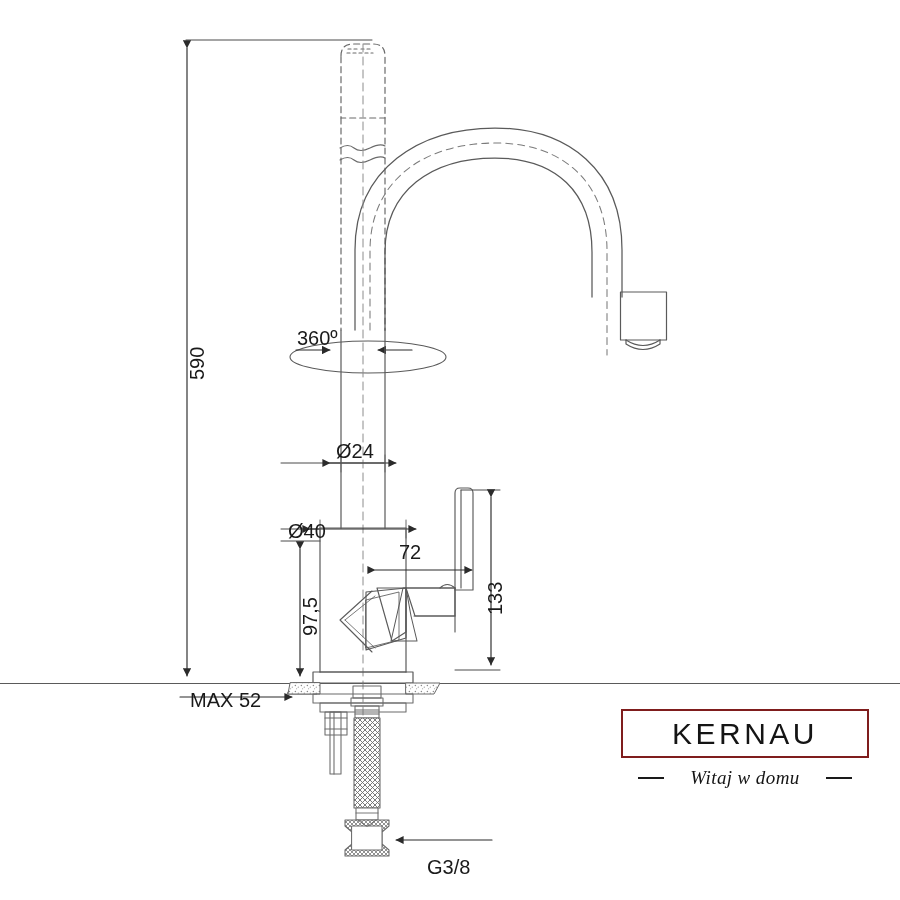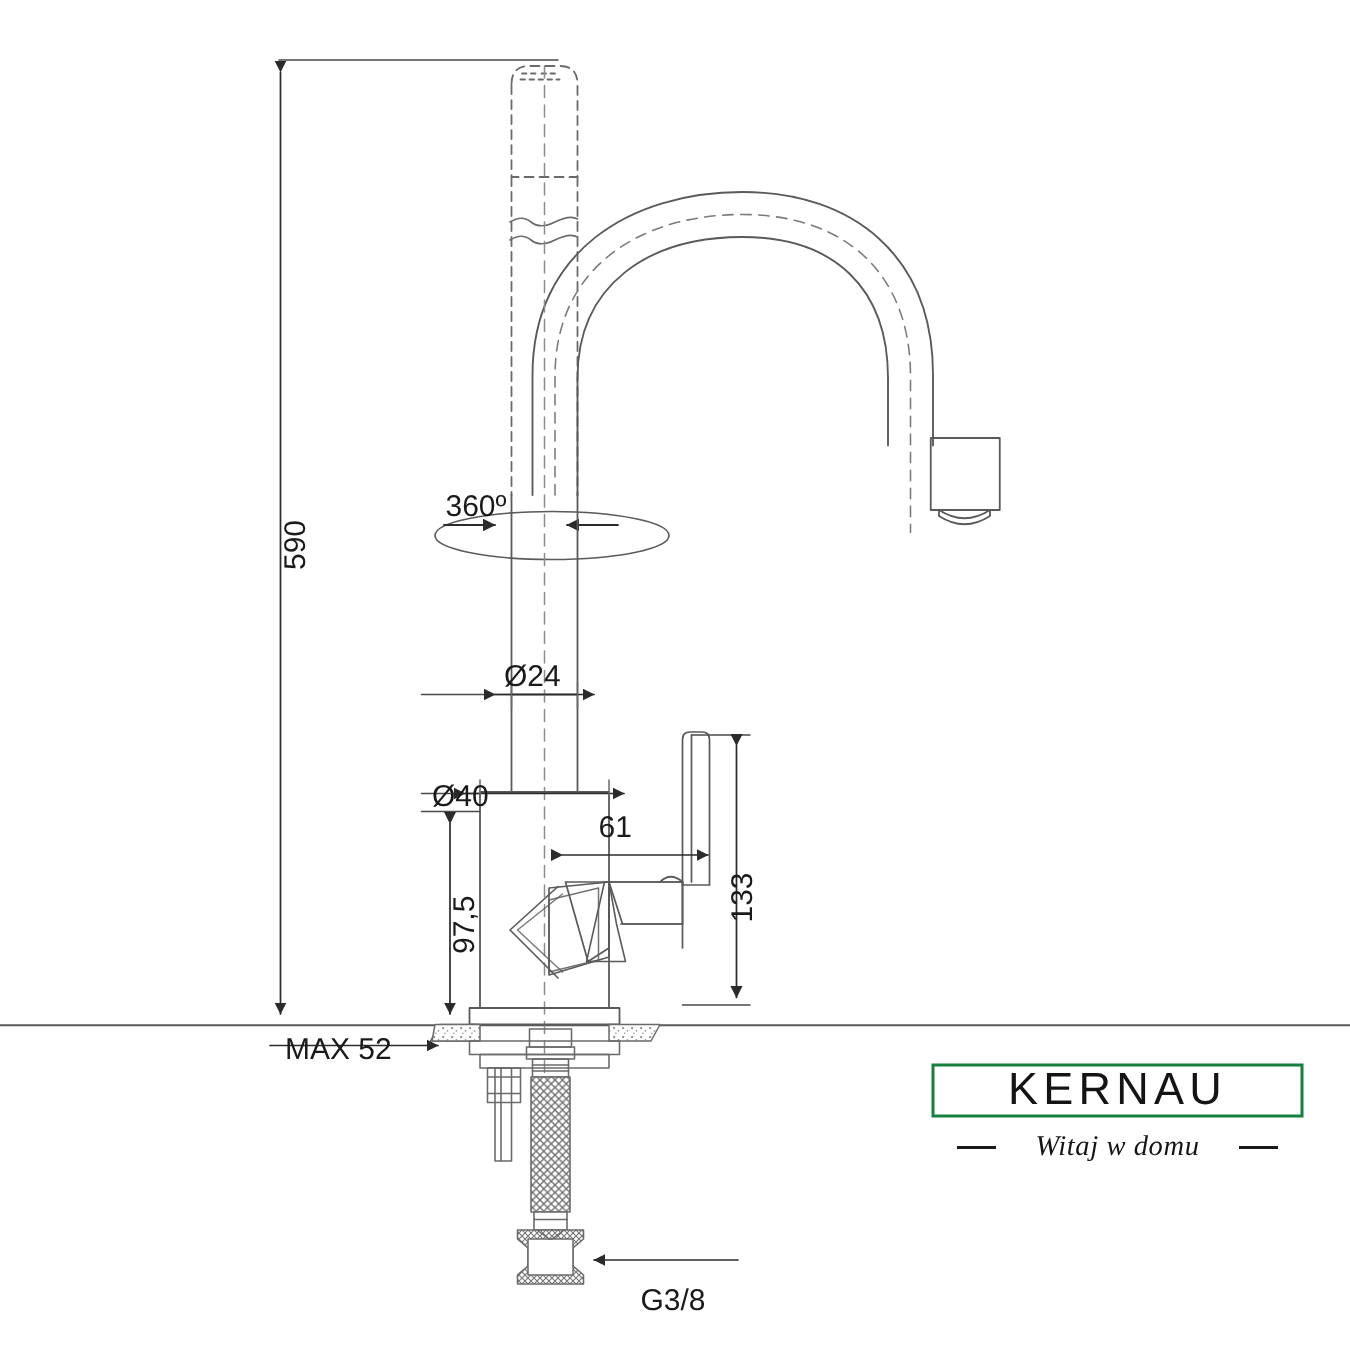--- a/index.html
+++ b/index.html
@@ -18,22 +18,22 @@
     text-align:center; user-select:none;
   }
   .model-line{
     font-family:"Liberation Sans", sans-serif;
     font-weight:400; letter-spacing:0.5px; color:#141414;
     line-height:1.08;
   }
   #model-name{font-size:30px;}
   #model-variant{font-size:30px;}
   .logo-box{
-    margin:11px auto 0; width:248px; height:36px;
-    border:2px solid #15803d; display:flex;align-items:center;justify-content:center;
+    margin:11px auto 0; width:248px; height:49px;
+    border:2px solid #7f1d1d; display:flex;align-items:center;justify-content:center;
     box-sizing:border-box;
   }
   #logo-wordmark{
     font-family:"Liberation Sans", sans-serif;
     font-size:30px; letter-spacing:3.5px; font-weight:400; color:#141414;
   }
   .tagline-row{
     margin-top:9px; display:flex;align-items:center;justify-content:center;gap:26px;
   }
   .tagline-rule{width:26px;height:1.5px;background:#1a1a1a;display:block;}
@@ -261,21 +261,21 @@
   <div class="dim-label dim-v" style="left:186px; top:380px; transform:rotate(-90deg);">590</div>
 
   <div class="dim-label dim-h" style="left:297px; top:327px;">360º</div>
 
   <div class="dim-label dim-h" style="left:292px; top:440px;margin-left:44px;">Ø24</div>
 
   <div class="dim-label dim-h" style="left:288px; top:520px;">Ø40</div>
 
   <div class="dim-label dim-v" style="left:299px; top:636px; transform:rotate(-90deg);">97,5</div>
 
-  <div class="dim-label dim-h" style="left:399px; top:541px;">61</div>
+  <div class="dim-label dim-h" style="left:399px; top:541px;">72</div>
 
   <div class="dim-label dim-v" style="left:484px; top:615px; transform:rotate(-90deg);">133</div>
 
   <div class="dim-label dim-h" style="left:190px; top:689px;">MAX 52</div>
 
   <div class="dim-label dim-h" style="left:427px; top:856px;">G3/8</div>
 
   <div class="brand-block">
 
     <div class="logo-box">

